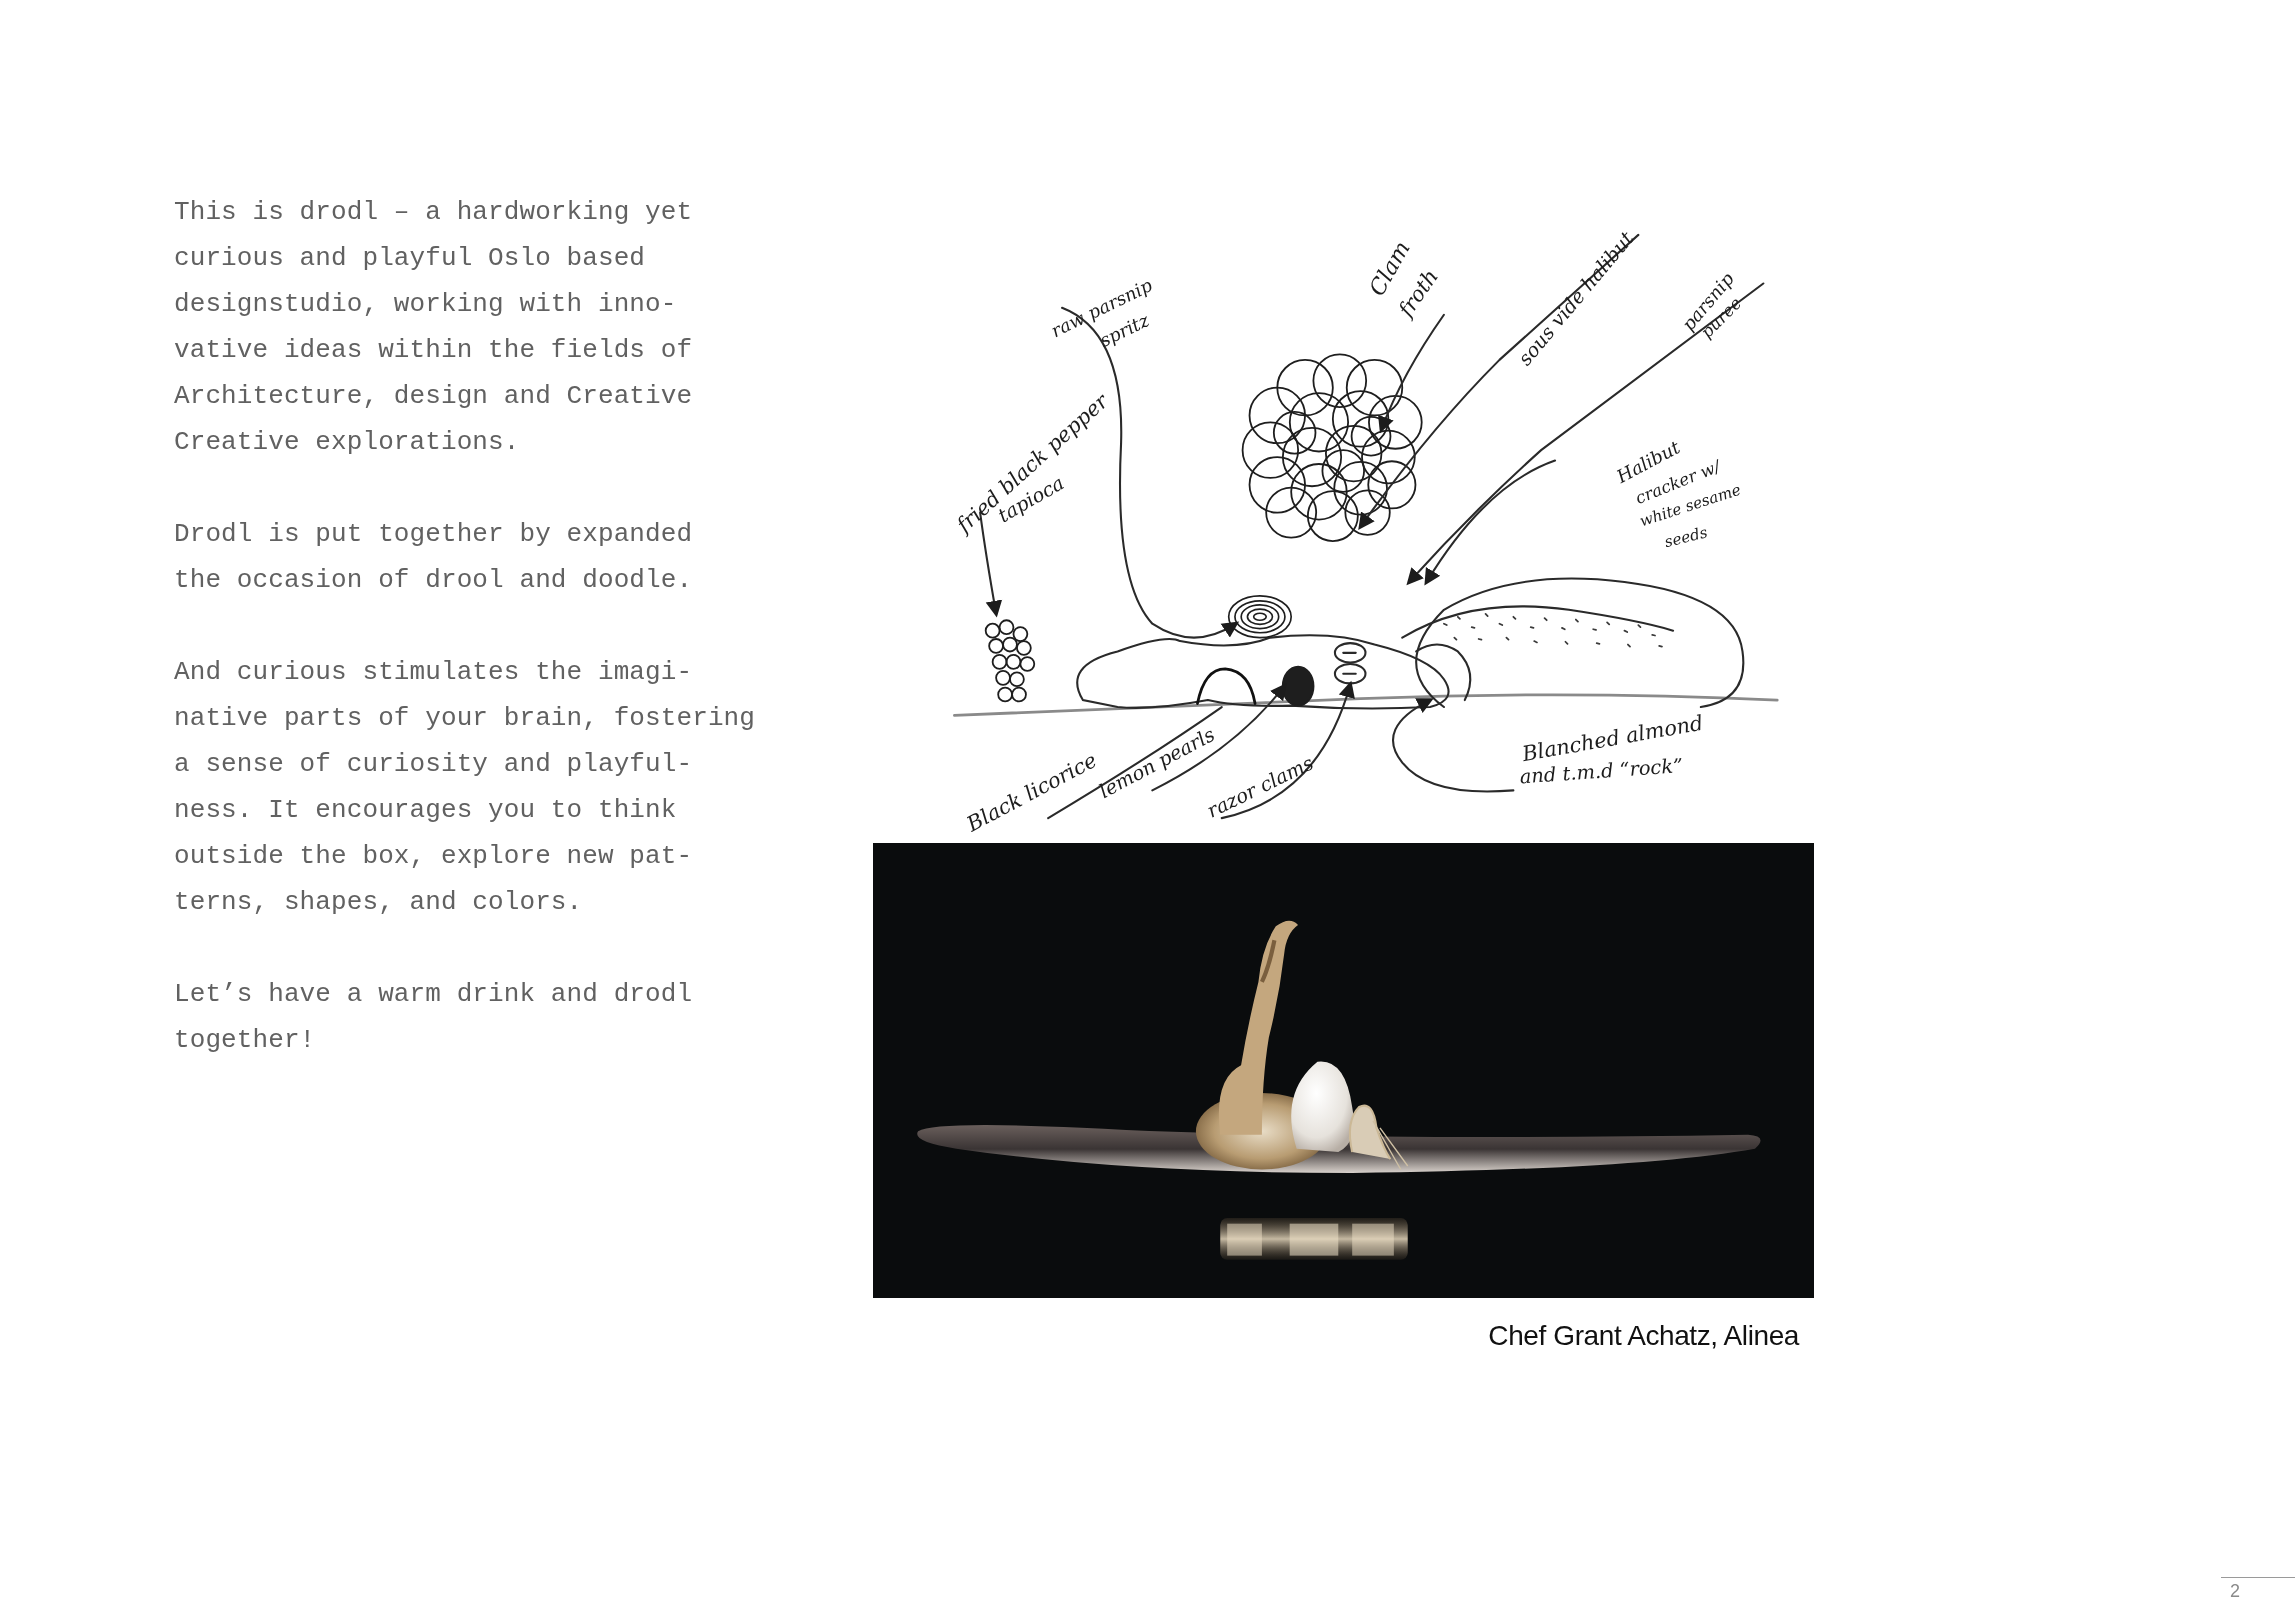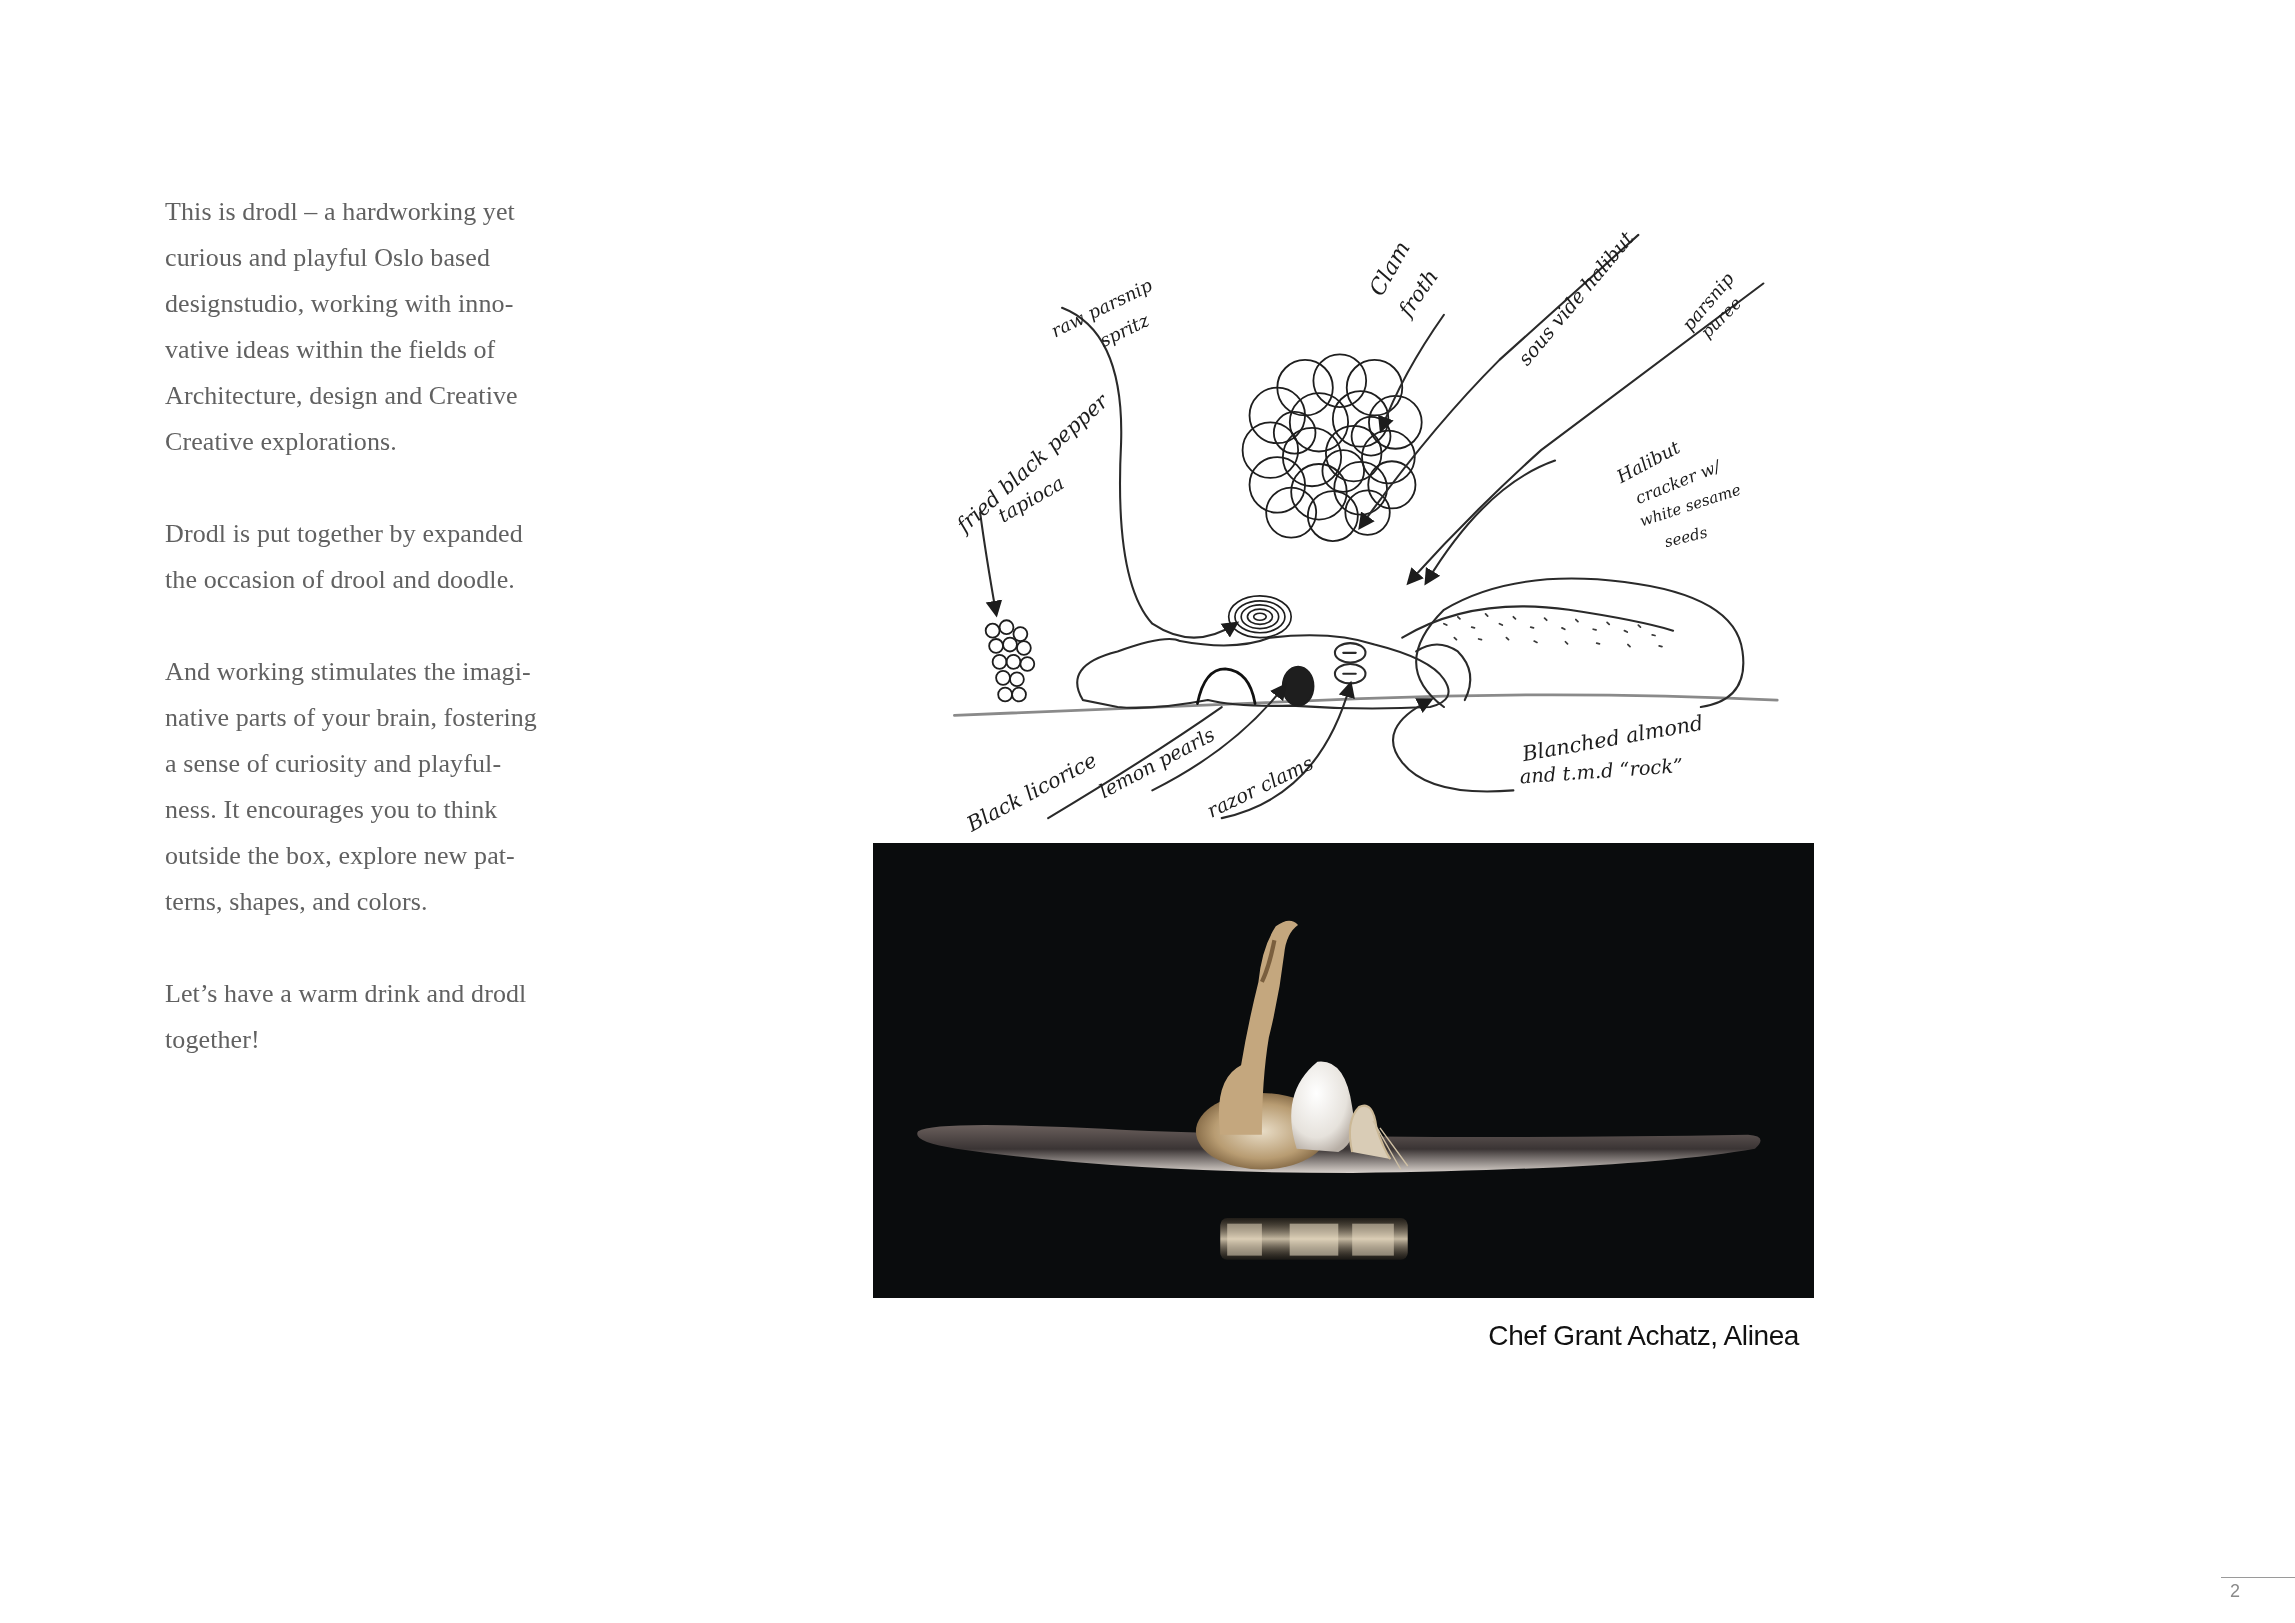--- a/index.html
+++ b/index.html
@@ -1,21 +1,21 @@
 <!DOCTYPE html>
 <html style="font-size:11px"><head>
 <meta charset="utf-8">
 <style>
   html, body { margin: 0; padding: 0; background: #ffffff; }
   body { width: 2295px; height: 1624px; position: relative; overflow: hidden;
          font-family: "Liberation Sans", "DejaVu Sans", sans-serif; }
 
   .body-text {
-    position: absolute; left: 165px; top: 189px; width: 486px;
-    font-family: Liberation Serif, serif;
+    position: absolute; left: 174px; top: 189px; width: 486px;
+    font-family: Liberation Mono, monospace;
     font-size: 26px; line-height: 46px; color: #616161;
     letter-spacing: 0.1px;
   }
   .body-text p { margin: 0 0 46px 0; white-space: nowrap; }
   .body-text p:last-child { margin-bottom: 12px; }
   .body-text .line { display: block; }
 
   .sketch {
     position: absolute; left: 944px; top: 221px; width: 861px; height: 611px;
   }
@@ -52,21 +52,21 @@
     <span class="line">designstudio, working with inno-</span>
     <span class="line">vative ideas within the fields of</span>
     <span class="line">Architecture, design and Creative</span>
     <span class="line">Creative explorations.</span>
   </p>
   <p>
     <span class="line">Drodl is put together by expanded</span>
     <span class="line">the occasion of drool and doodle.</span>
   </p>
   <p>
-    <span class="line">And working stimulates the imagi-</span>
+    <span class="line">And curious stimulates the imagi-</span>
     <span class="line">native parts of your brain, fostering</span>
     <span class="line">a sense of curiosity and playful-</span>
     <span class="line">ness. It encourages you to think</span>
     <span class="line">outside the box, explore new pat-</span>
     <span class="line">terns, shapes, and colors.</span>
   </p>
   <p>
     <span class="line">Let’s have a warm drink and drodl</span>
     <span class="line">together!</span>
   </p>

